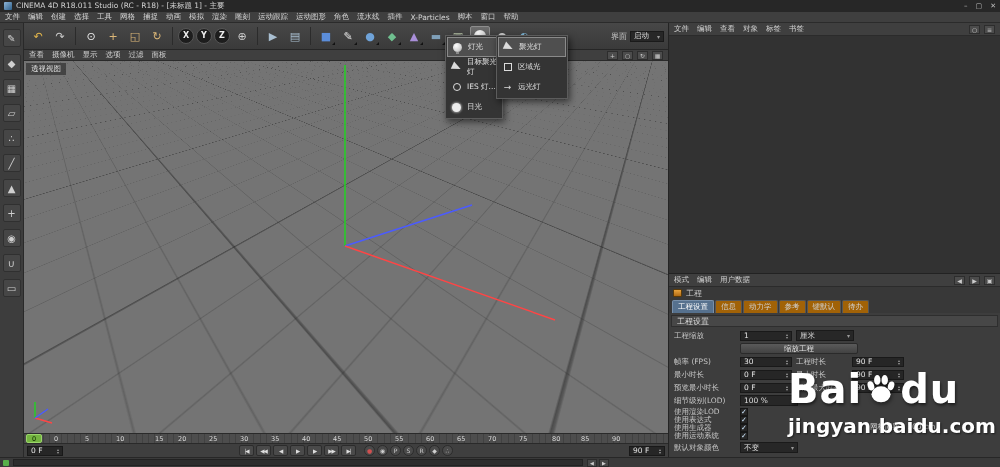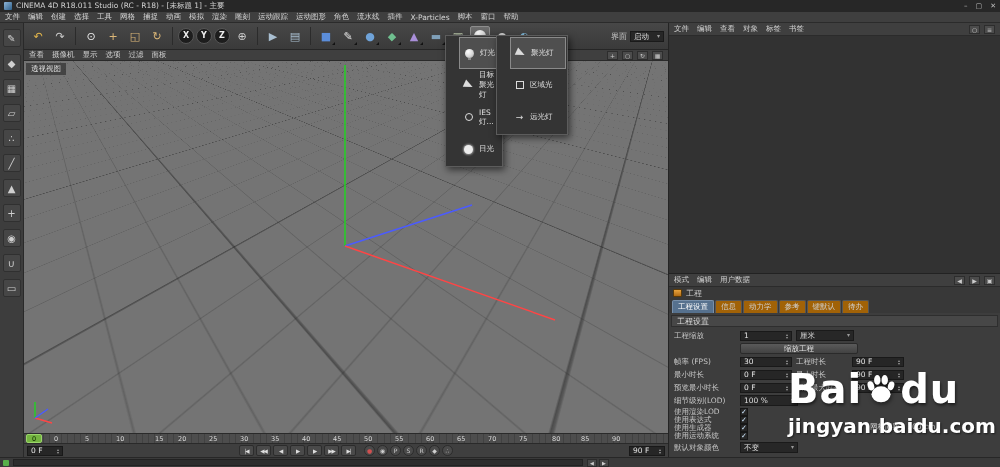--- a/index.html
+++ b/index.html
@@ -14,21 +14,21 @@
 .toolbar{position:absolute;left:24px;top:23px;width:644px;height:27px;background:linear-gradient(#474747,#3a3a3a);border-bottom:1px solid #262626;display:flex;align-items:center;padding:0 4px;}
 .tb-items{display:flex;align-items:center;gap:2px;}
 .tb-right{margin-left:auto;display:flex;align-items:center;gap:3px;}
 .tbtn{width:20px;height:20px;border-radius:2px;display:flex;align-items:center;justify-content:center;position:relative;}
 .tbtn .tglyph{font-size:11px;line-height:1;}
 .tbtn.circle{width:16px;height:16px;border-radius:50%;background:#1d1d1d;border:1px solid #565656;color:#eee;font-size:8px;font-weight:bold;}
 .tbtn.circle .tglyph{font-size:8px;color:#eee;}
 .tbtn.active{background:linear-gradient(#6e6e6e,#505050);border:1px solid #8d8d8d;}
 .corner{position:absolute;right:1px;bottom:1px;width:0;height:0;border-left:3px solid transparent;border-bottom:3px solid #121212;}
 .tsep{width:1px;height:18px;background:#2b2b2b;margin:0 3px;flex:0 0 auto;}
-.dd{background:#272727;border:1px solid #1a1a1a;height:11px;display:flex;gap:3px;padding:0 3px;color:#ddd;font-size:7.5px;min-width:34px;}
+.dd{background:#272727;border:1px solid #1a1a1a;height:11px;display:flex;align-items:center;gap:3px;padding:0 3px;color:#ddd;font-size:7.5px;min-width:34px;}
 .dd .caret{margin-left:auto;font-size:6px;color:#999;}
 
 
 .leftbar{position:absolute;left:0;top:23px;width:24px;height:434px;background:#3d3d3d;border-right:1px solid #292929;display:flex;flex-direction:column;align-items:center;gap:7px;padding-top:6px;}
 .lbtn{width:18px;height:18px;border-radius:2px;background:#464646;border:1px solid #303030;display:flex;align-items:center;justify-content:center;color:#cfcfcf;}
 .lbtn .tglyph{font-size:10px;}
 
 
 .viewport{position:absolute;left:24px;top:50px;width:644px;height:383px;background:#747474;}
 .vp-menu{position:absolute;left:0;top:0;width:100%;height:11px;background:#3f3f3f;border-bottom:1px solid #2a2a2a;display:flex;align-items:center;gap:8px;padding:0 5px;font-size:7.5px;color:#d0d0d0;z-index:6;}
@@ -44,21 +44,21 @@
  repeating-linear-gradient(90deg,rgba(45,45,45,.25) 0 1px,transparent 1px 52px);}
 .axes{position:absolute;left:0;top:0;z-index:2;}
 .view-label{position:absolute;left:2px;top:2px;background:rgba(56,56,56,.8);padding:1px 5px;color:#ddd;z-index:5;font-size:7.5px;}
 .gizmo{position:absolute;left:2px;top:335px;z-index:3;}
 .grid-info{position:absolute;left:870px;top:422px;font-size:7.5px;color:#d5d5d5;z-index:6;white-space:nowrap;}
 
 
 .lmenu{position:absolute;background:#343434;border:1px solid #5c5c5c;box-shadow:2px 3px 7px rgba(0,0,0,.55);z-index:20;padding:1px;}
 .lmenu.main{left:445px;top:35px;width:58px;}
 .lmenu.sub{left:496px;top:35px;width:72px;z-index:21;}
-.lmenu-item{display:flex;align-items:center;gap:4px;height:32px;padding:0 3px;color:#e0e0e0;font-size:7.5px;margin-left:12px;}
+.lmenu-item{display:flex;align-items:center;gap:4px;height:20px;padding:0 3px;color:#e0e0e0;font-size:7.5px;}
 .lmenu-item.hl{background:#4f4f4f;border:1px solid #8a8a8a;}
 .lic{width:13px;height:13px;flex:0 0 auto;display:flex;align-items:center;justify-content:center;}
 .ic-bulb{position:relative;width:9px;height:9px;border-radius:50%;background:radial-gradient(circle at 35% 30%,#fff,#d6d6d6 55%,#969696);display:inline-block;}
 .ic-bulb:after{content:"";position:absolute;left:3px;bottom:-2px;width:3px;height:2px;background:#8a8a8a;}
 .ic-bulb.big{width:12px;height:12px;}
 .ic-cone{width:0;height:0;border-top:4px solid transparent;border-bottom:4px solid transparent;border-left:9px solid #dcdcdc;display:inline-block;transform:rotate(25deg);}
 .ic-ies{width:8px;height:8px;border-radius:50%;border:1.5px solid #dcdcdc;display:inline-block;}
 .ic-sun{width:9px;height:9px;border-radius:50%;background:#ececec;box-shadow:0 0 2px 1px rgba(255,255,255,.45);display:inline-block;}
 .ic-area{width:8px;height:8px;border:1.5px solid #dcdcdc;display:inline-block;}
 .ic-inf{color:#dcdcdc;font-size:9px;}

